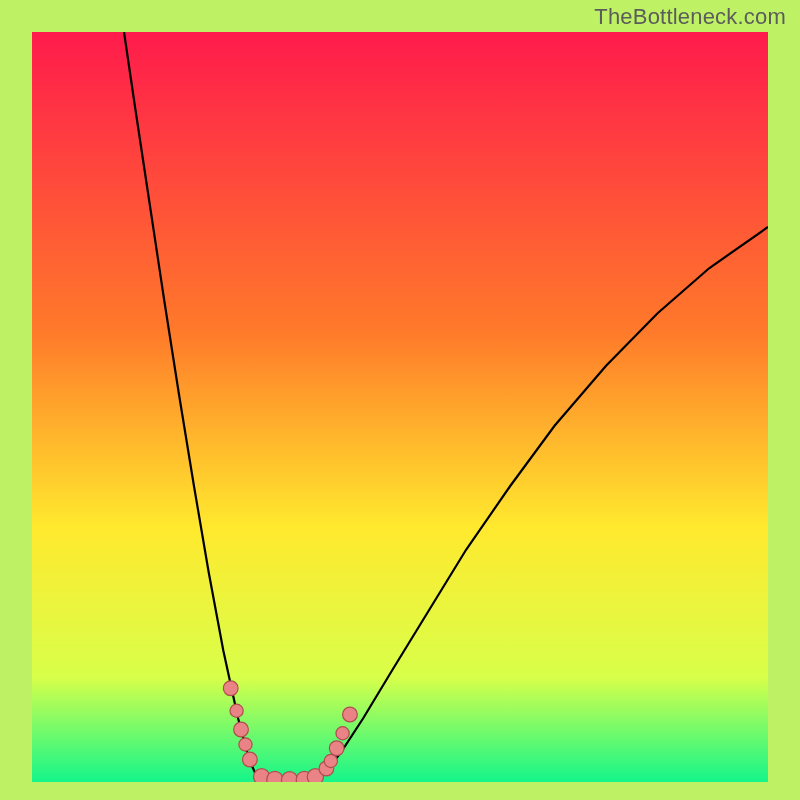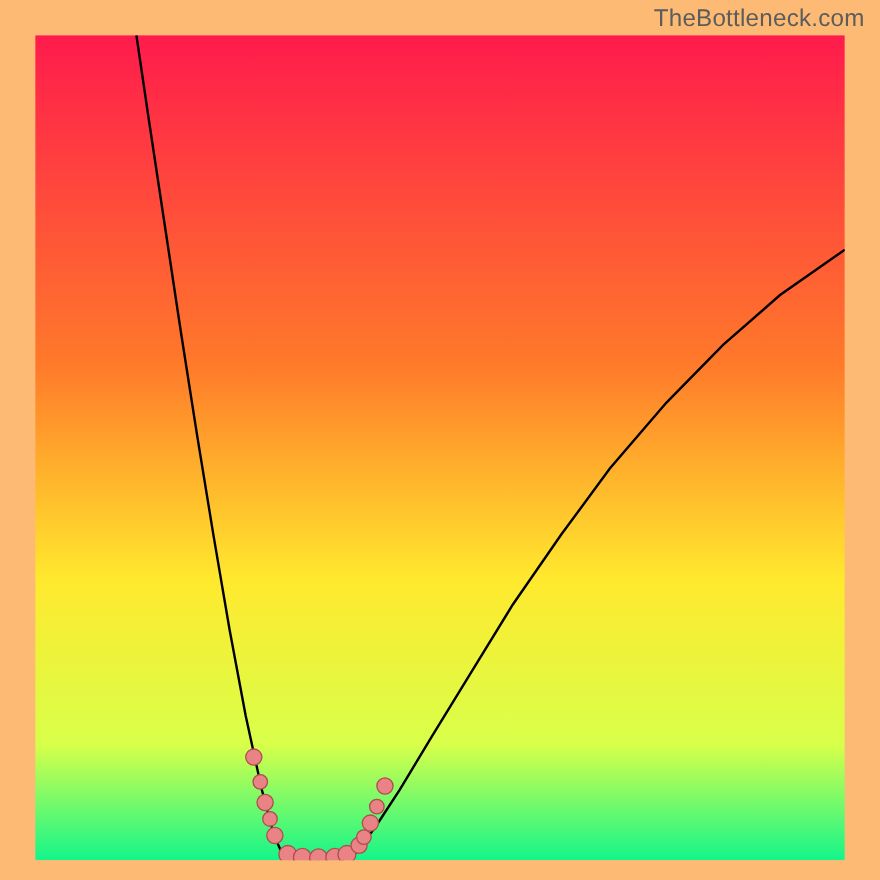--- a/index.html
+++ b/index.html
@@ -8,21 +8,21 @@
     width: 800px;
     height: 800px;
     background: #000;
     font-family: Arial, Helvetica, sans-serif;
     overflow: hidden;
   }
   .frame {
     position: relative;
     width: 800px;
     height: 800px;
-    background: #fdba74;
+    background: #bef264;
   }
   .watermark {
     position: absolute;
     top: 4px;
     right: 14px;
     color: #5c5c5c;
     font-size: 22px;
     letter-spacing: 0.2px;
     font-weight: 500;
     z-index: 10;

